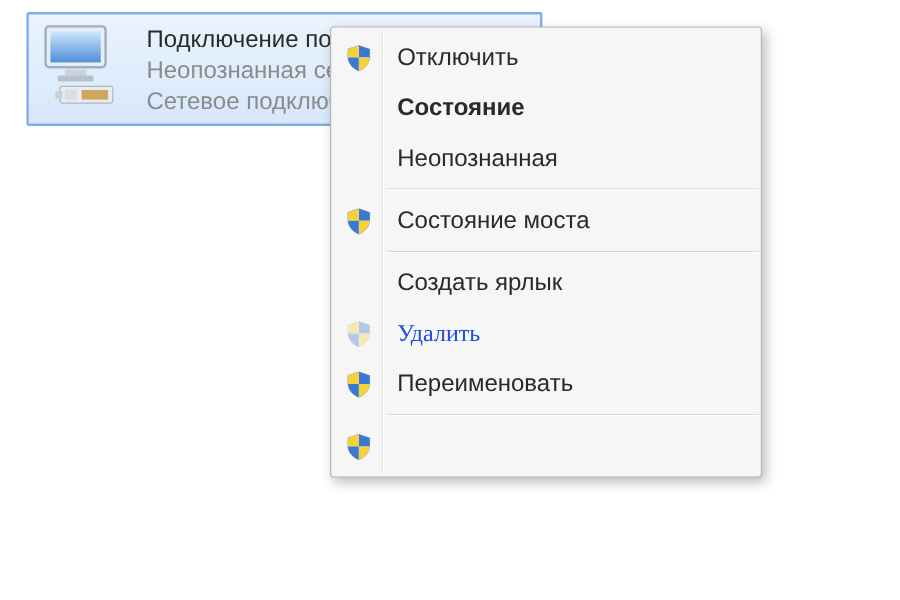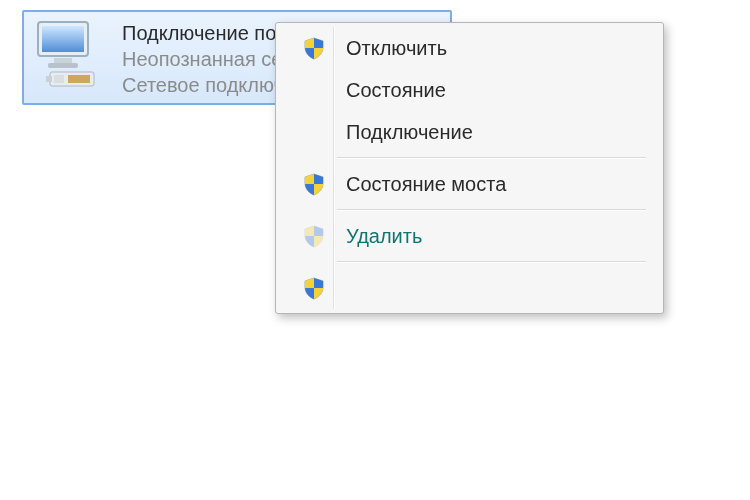--- a/index.html
+++ b/index.html
@@ -46,26 +46,26 @@
   }
   .adapter-sub {
     color: #8b8b8b;
     font-size: 20px;
     line-height: 26px;
   }
   
   .context-menu {
     position: absolute;
     left: 275px; top: 22px;
-    width: 389px;
+    width: 360px;
     background: #f6f6f6;
     border: 1px solid #b6b6b6;
     border-radius: 3px;
     box-shadow: 3px 4px 10px rgba(0,0,0,0.25);
-    padding: 4px 15px;
+    padding: 4px 0;
   }
   .menu-inner {
     position: relative;
   }
   .menu-icon-gutter {
     position: absolute;
     left: 42px; top: 0; bottom: 0;
     width: 0;
     border-left: 1px solid #e2e2e2;
     border-right: 1px solid #ffffff;
@@ -82,22 +82,22 @@
   .menu-item .mi-icon {
     width: 36px; height: 36px;
     display: flex; align-items: center; justify-content: center;
     flex-shrink: 0;
   }
   .menu-item .mi-label {
     padding-left: 14px;
     font-size: 20px;
     color: #2a2a2a;
   }
-  .menu-item.bold .mi-label { font-weight: 400; }
-  .menu-item.disabled .mi-label { color: #0f766e; }
+  .menu-item.bold .mi-label { font-weight: 700; }
+  .menu-item.disabled .mi-label { color: #1d4ed8; font-family: Liberation Serif, serif; }
   .menu-item.disabled .mi-icon { opacity: 0.35; }
   .menu-sep {
     height: 0;
     margin: 4px 2px 4px 46px;
     border-top: 1px solid #d9d9d9;
     border-bottom: 1px solid #ffffff;
   }
 </style>
 </head>
 <body>
@@ -145,39 +145,51 @@
             </svg>
           </div>
           <span class="mi-label">Отключить</span>
         </div>
         <div class="menu-item bold">
           <div class="mi-icon"></div>
           <span class="mi-label">Состояние</span>
         </div>
         <div class="menu-item">
           <div class="mi-icon"></div>
-          <span class="mi-label">Подключение</span>
+          <span class="mi-label">Неопознанная</span>
         </div>
         <div class="menu-sep"></div>
         <div class="menu-item">
           <div class="mi-icon">
             <svg width="24" height="24">
               <use href="#sym-uac-shield"></use>
             </svg>
           </div>
           <span class="mi-label">Состояние моста</span>
         </div>
         <div class="menu-sep"></div>
+        <div class="menu-item">
+          <div class="mi-icon"></div>
+          <span class="mi-label">Создать ярлык</span>
+        </div>
         <div class="menu-item disabled">
           <div class="mi-icon">
             <svg width="24" height="24">
               <use href="#sym-uac-shield"></use>
             </svg>
           </div>
           <span class="mi-label">Удалить</span>
+        </div>
+        <div class="menu-item">
+          <div class="mi-icon">
+            <svg width="24" height="24">
+              <use href="#sym-uac-shield"></use>
+            </svg>
+          </div>
+          <span class="mi-label">Переименовать</span>
         </div>
         <div class="menu-sep"></div>
         <div class="menu-item">
           <div class="mi-icon">
             <svg width="24" height="24">
               <use href="#sym-uac-shield"></use>
             </svg>
           </div>
         </div>
       </div>

